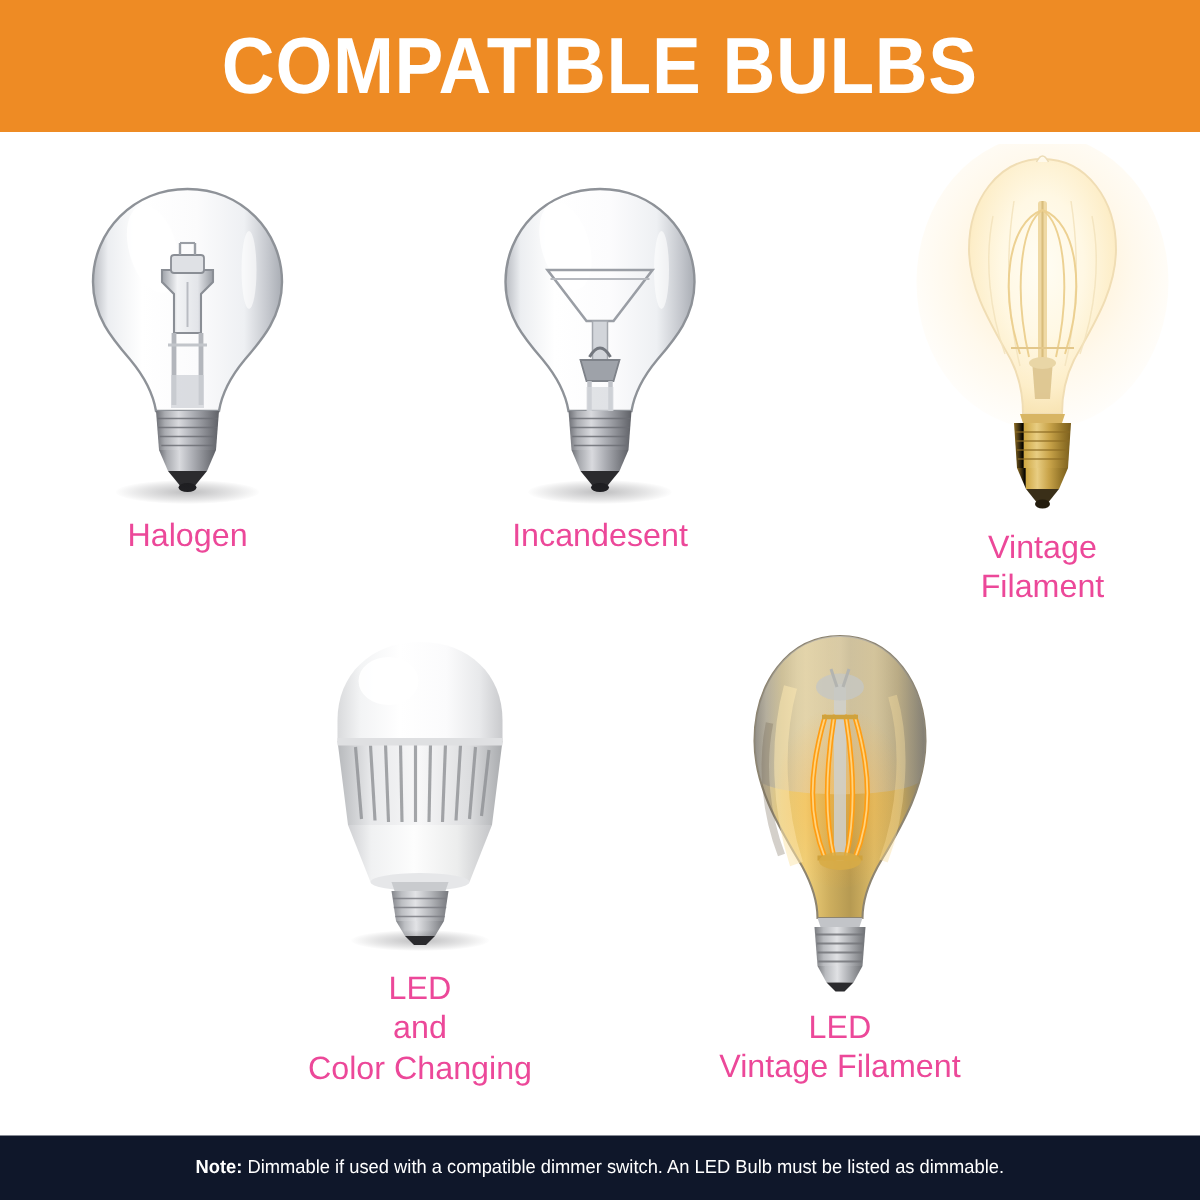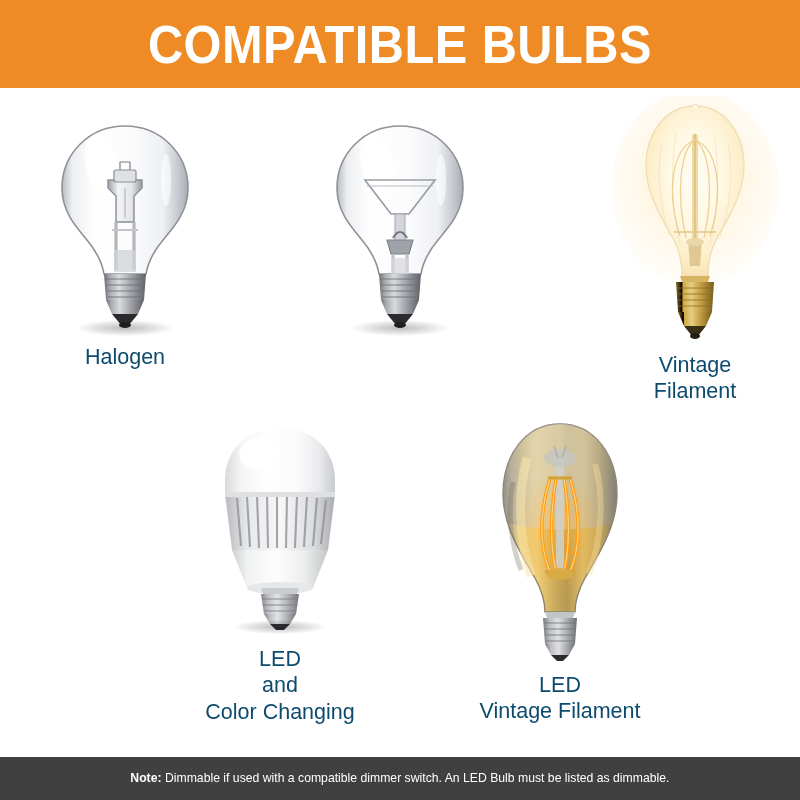--- a/index.html
+++ b/index.html
@@ -37,21 +37,21 @@
     transform: scaleX(0.92);
     line-height: 1;
     white-space: nowrap;
   }
 
   
   .note-bar {
     position: absolute;
     left: 0; top: 757px;
     width: 800px; height: 43px;
-    background: #404040;
+    background: #0f172a;
     display: flex;
     align-items: center;
     justify-content: center;
   }
   .note-text {
     color: #ffffff;
     font-size: 12.6px;
     transform: scaleX(0.97);
     white-space: nowrap;
     line-height: 1;
@@ -63,21 +63,21 @@
     position: absolute;
     display: flex;
     flex-direction: column;
     align-items: center;
   }
   .bulb-art {
     position: relative;
   }
   .bulb-caption {
     text-align: center;
-    color: #0c4a6e;
+    color: #ec4899;
     font-size: 21.5px;
     line-height: 1.23;
     white-space: pre-line;
   }
 
   
   #cell-halogen     { left: 30px;  top: 118px; width: 190px; }
   #cell-incandesent { left: 305px; top: 118px; width: 190px; }
   #cell-vintage     { left: 600px; top: 96px;  width: 190px; }
   #cell-led         { left: 175px; top: 418px; width: 210px; }
@@ -227,20 +227,21 @@
 
         <path d="M74 156 L116 156 L114 182 L76 182 Z" fill="url(#baseMetal2)"></path>
         <g stroke="#6c6e74" stroke-width="1" opacity="0.85">
           <path d="M75 161 h40 M75.5 167 h39 M76.5 173 h37 M77.5 179 h35" fill="none"></path>
         </g>
         <path d="M76 182 L114 182 L108 196 L82 196 Z" fill="url(#baseMetal2)"></path>
         <path d="M82 196 L108 196 L99 207 L91 207 Z" fill="#2b2b2e"></path>
         <ellipse cx="95" cy="207" rx="6" ry="3" fill="#1d1d20"></ellipse>
       </svg>
     </div>
+    <div class="bulb-caption">Incandesent</div>
   </div>
 
   <div class="bulb-cell" id="cell-vintage">
     <div class="bulb-art">
       <svg width="190" height="248" viewBox="0 0 190 248" aria-hidden="true">
         <defs>
           <radialGradient id="warmGlow" cx="50%" cy="42%" r="62%">
             <stop offset="0%" stop-color="#fffdf4"></stop>
             <stop offset="45%" stop-color="#fff8e4"></stop>
             <stop offset="78%" stop-color="#fdeec9"></stop>

